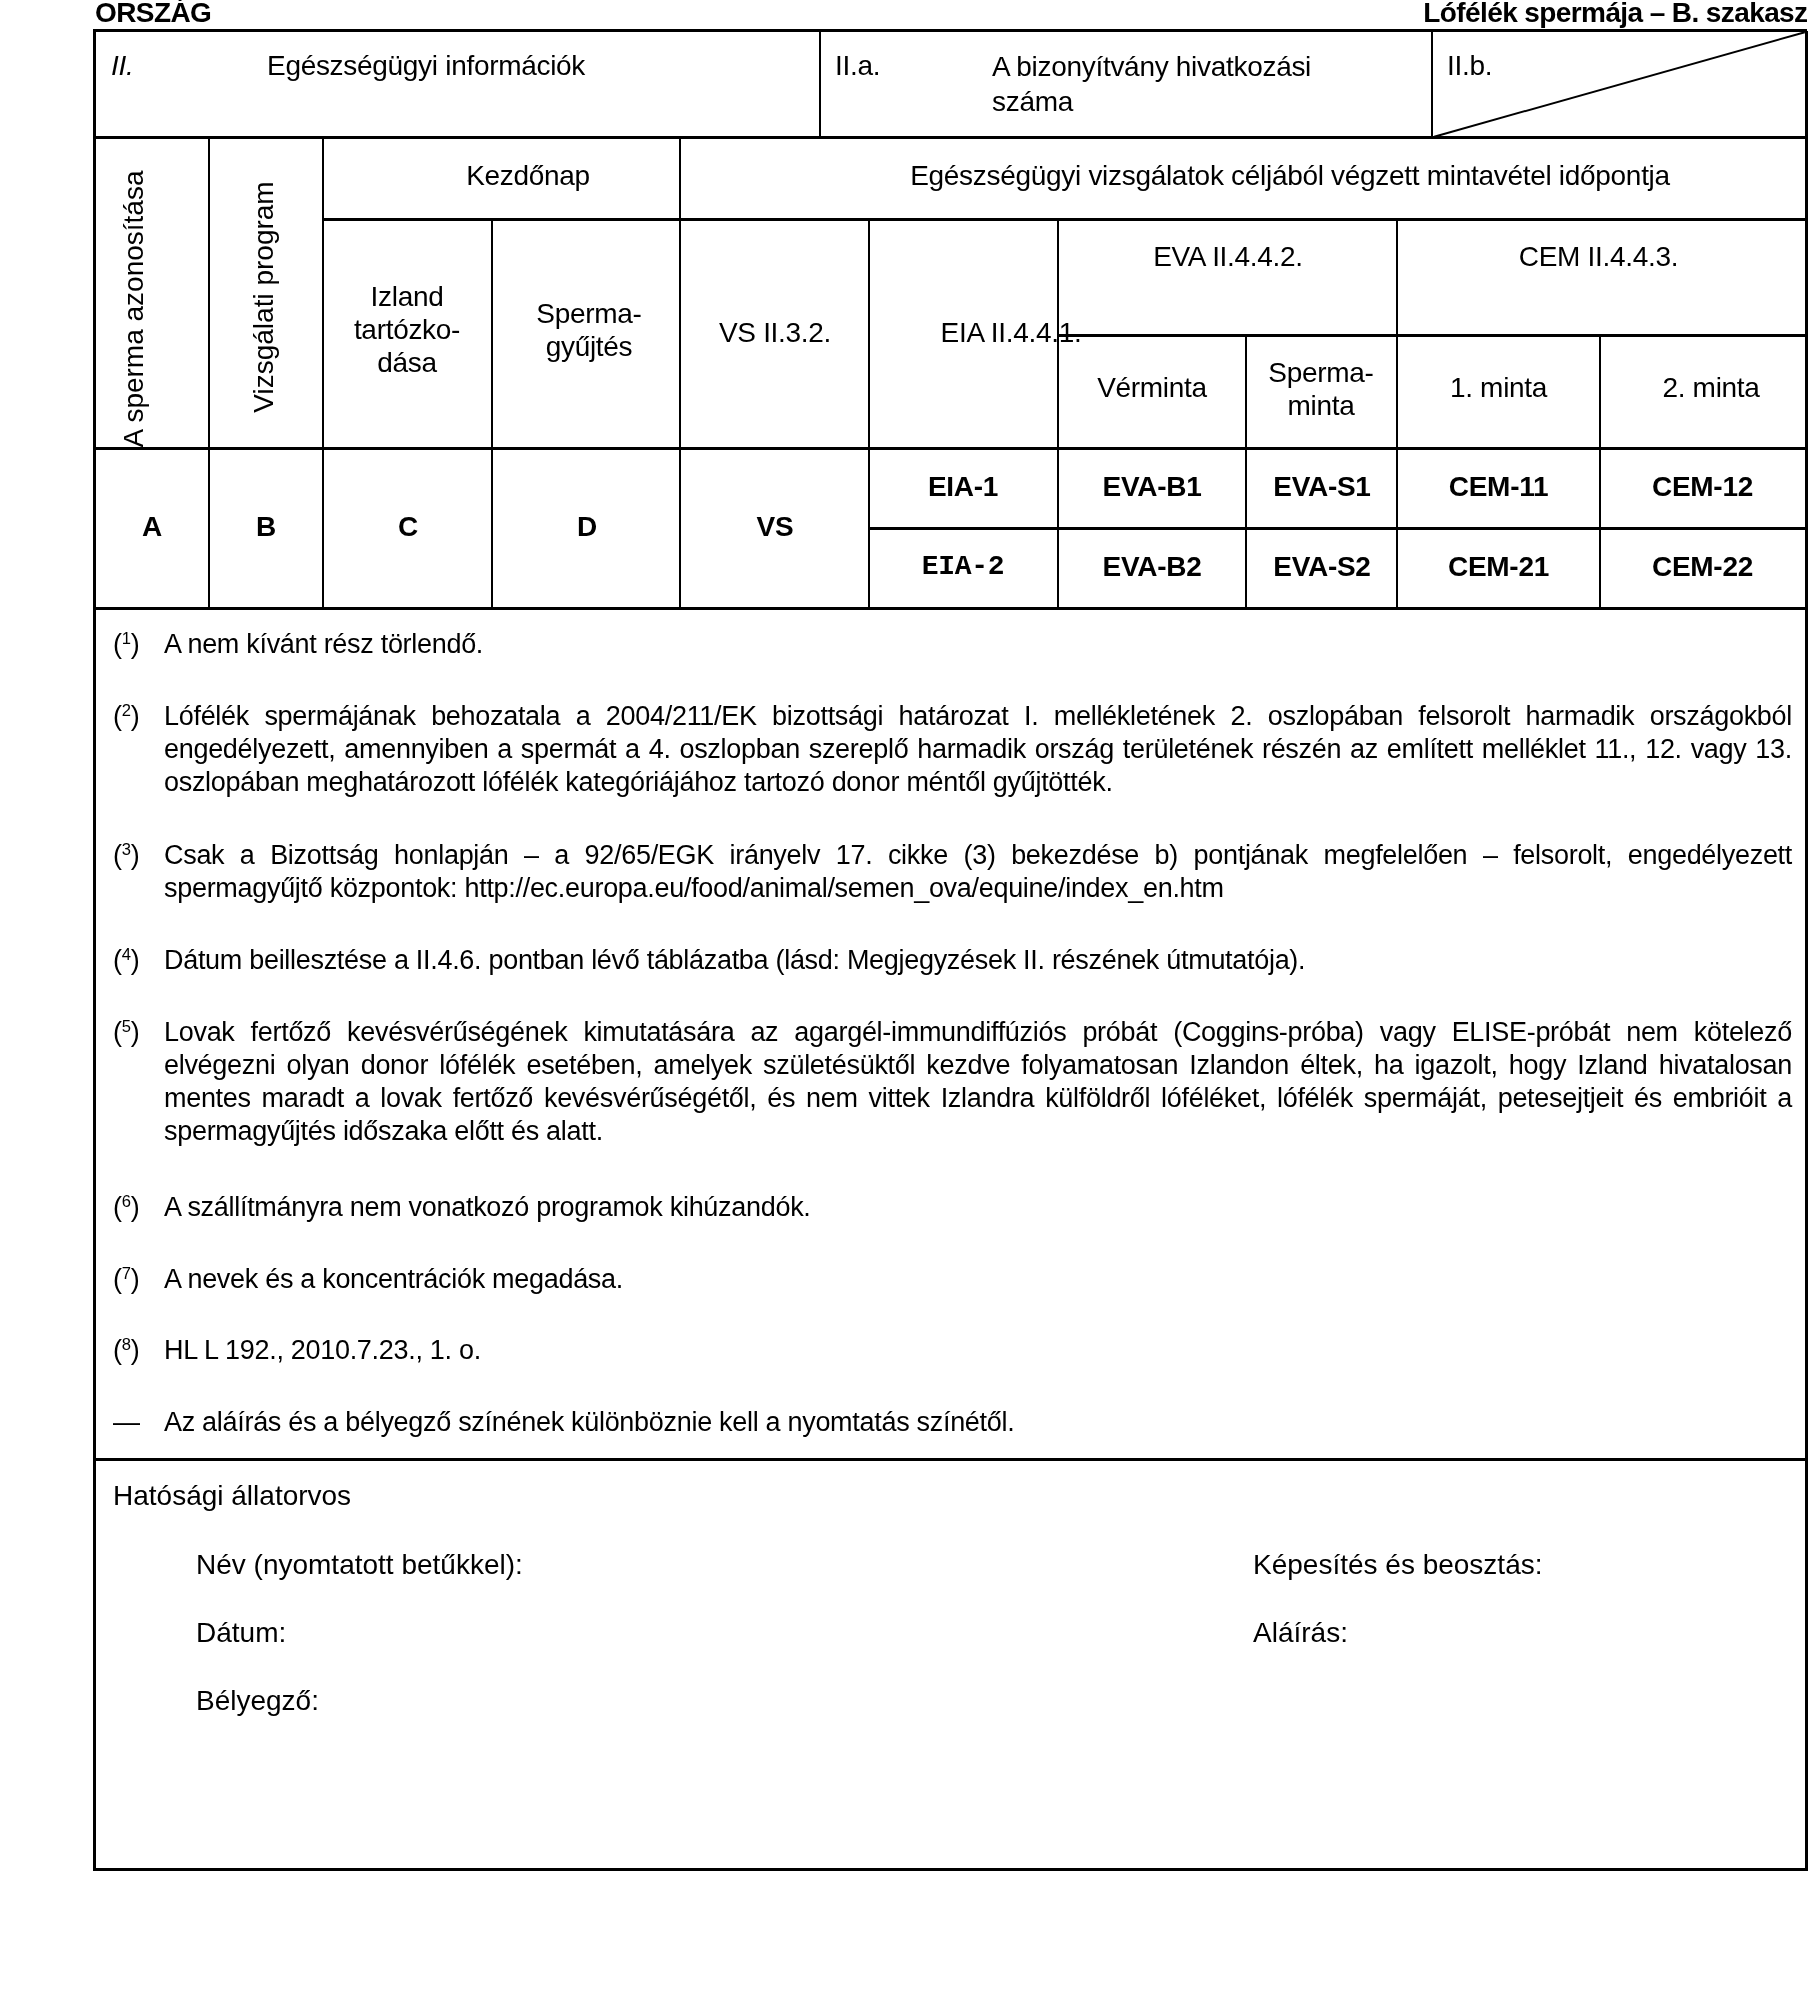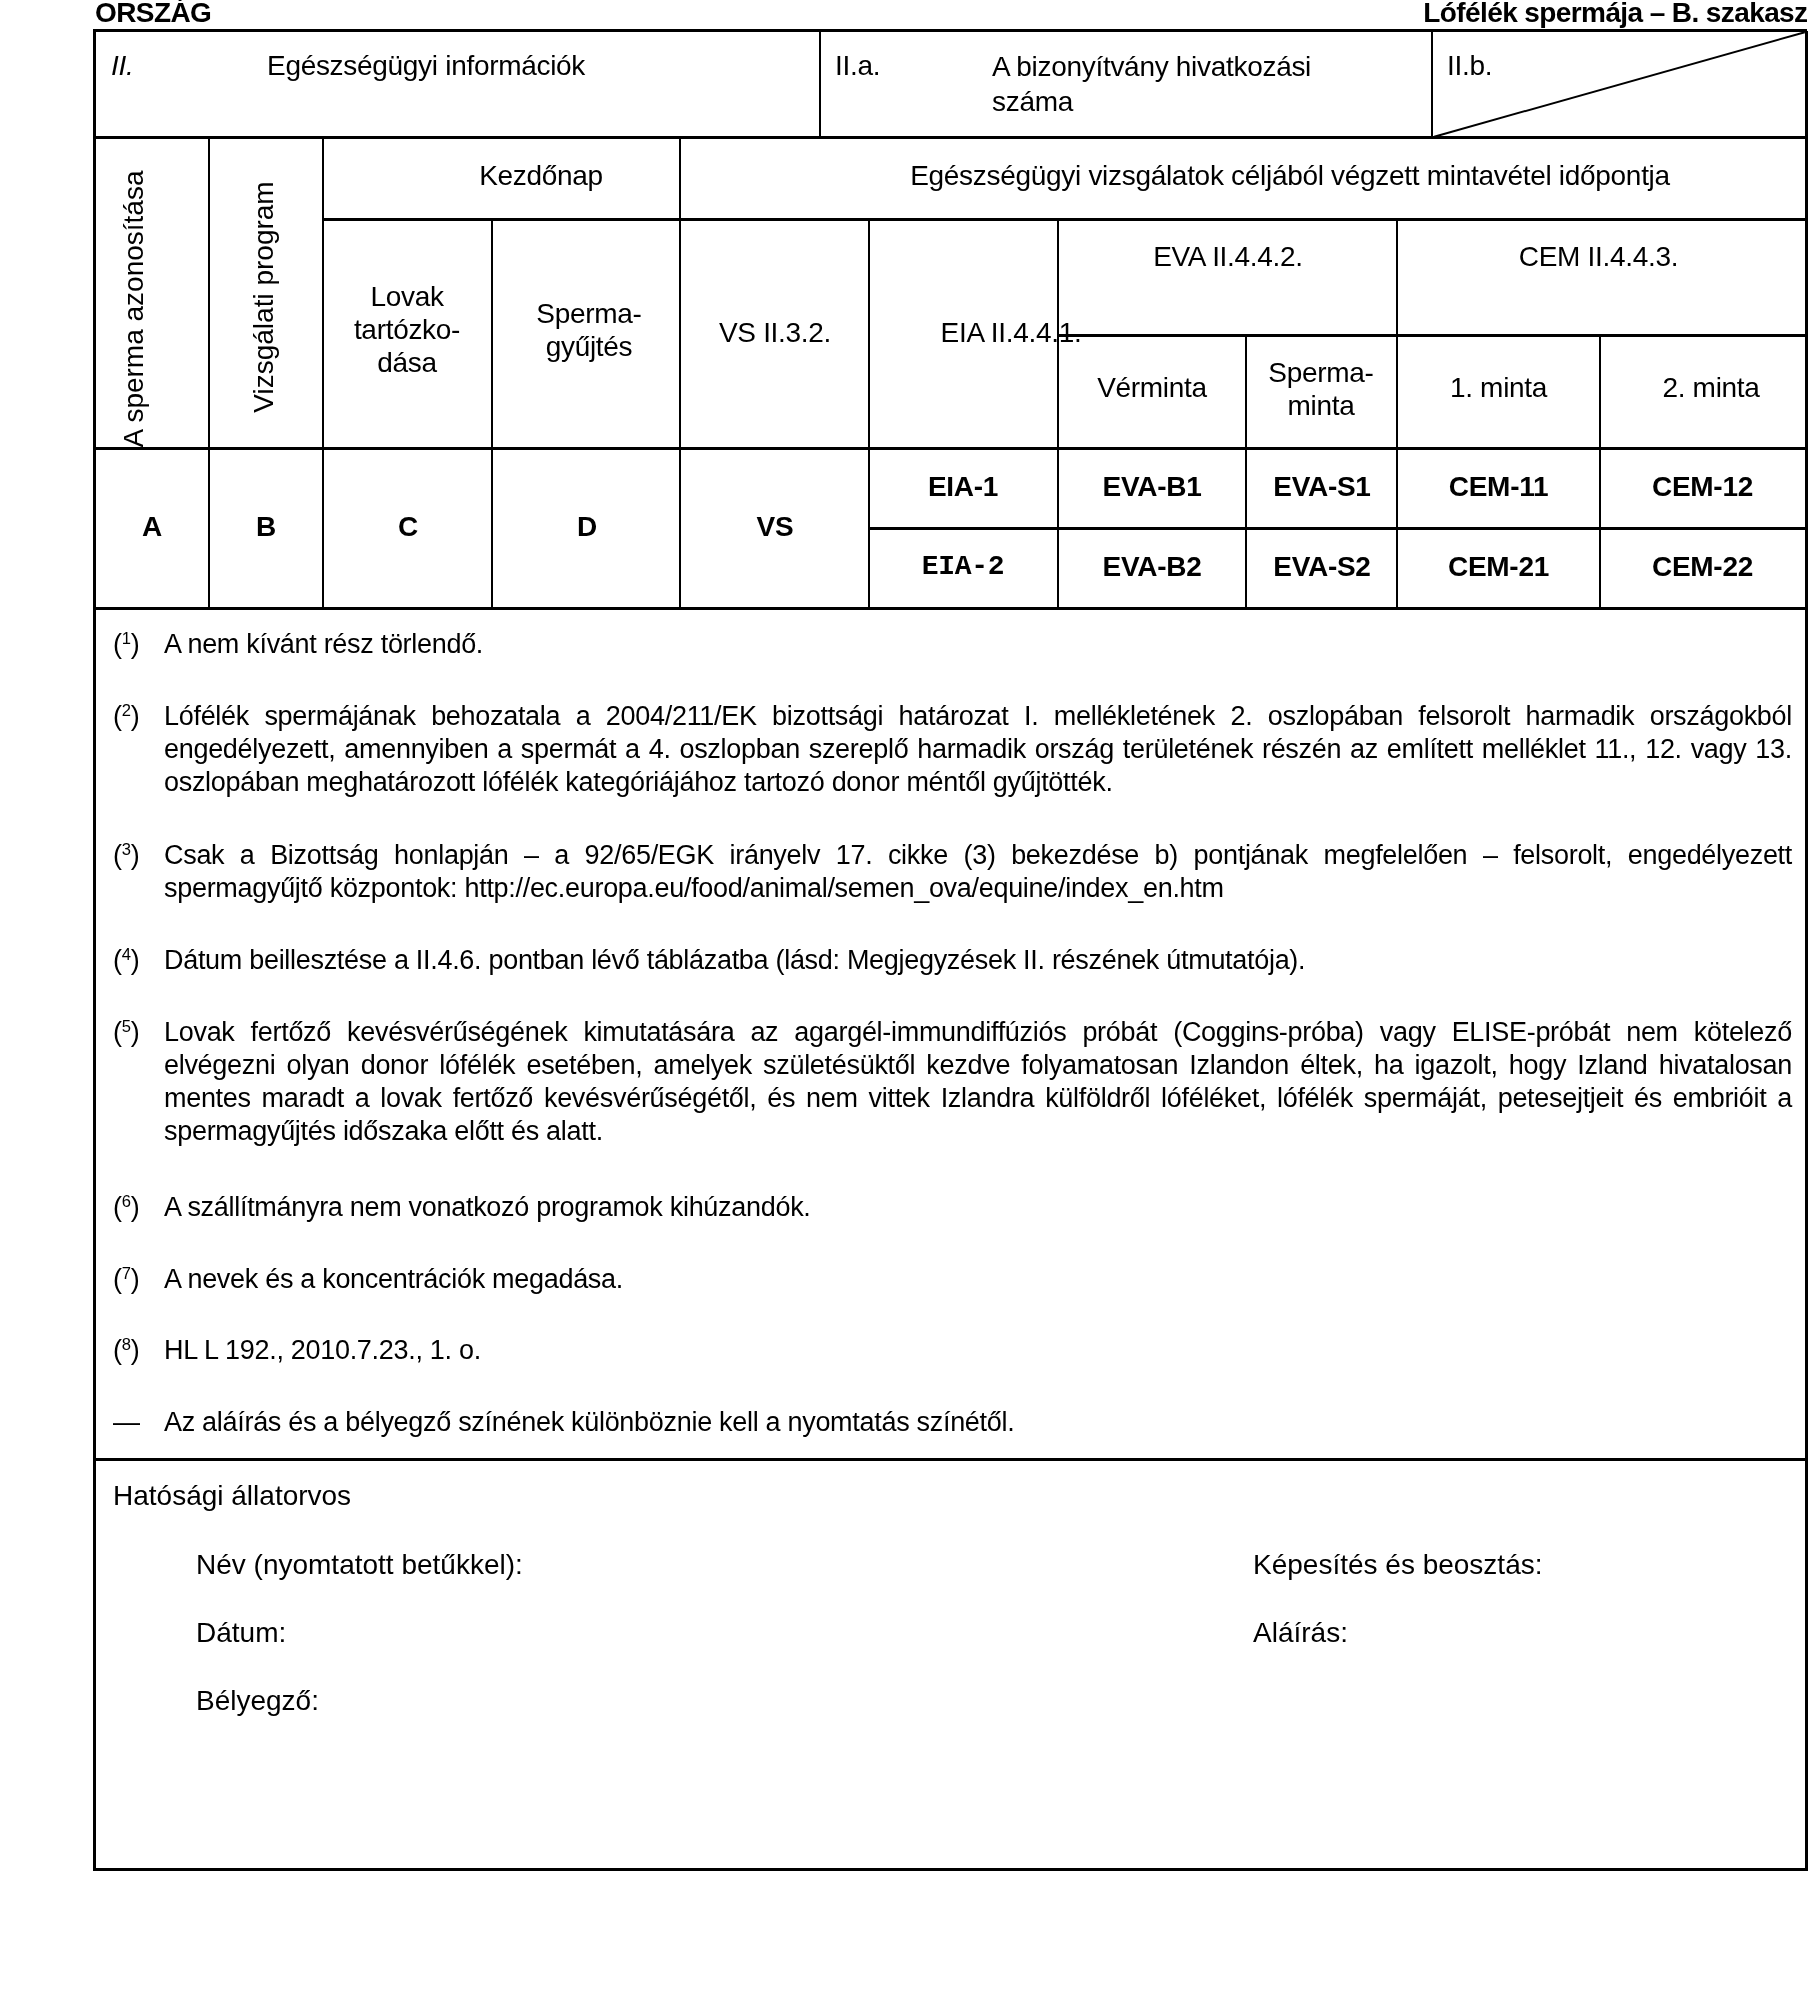--- a/index.html
+++ b/index.html
@@ -68,23 +68,23 @@
 <div class="t" style="left:111px; top:49px;font-style:italic;">II.</div>
 <div class="t" style="left:267px; top:49px;">Egészségügyi információk</div>
 <div class="t" style="left:835px; top:49px;">II.a.</div>
 <div class="t" style="left:992px; top:49px; width:397px; line-height:35px;">A bizonyítvány hivatkozási száma</div>
 <div class="t" style="left:1447px; top:49px;">II.b.</div>
 
 <div class="vert" style="left:-0.6px; top:274px; width:307px; height:70px;">A sperma azonosítása</div>
 <div class="vert" style="left:113px; top:278px; width:307px; height:38px;">Vizsgálati program</div>
 
 <div class="t c" style="left:323px; top:159px; width:170px;"></div>
-<div class="t c" style="left:323px; top:159px; width:410px;padding-left:13px;">Kezdőnap</div>
+<div class="t c" style="left:323px; top:159px; width:410px;">Kezdőnap</div>
 
-<div class="t c" style="left:333px; top:280px; width:148px; line-height:33px;">Lovak tartózko-dása</div>
+<div class="t c" style="left:333px; top:280px; width:148px; line-height:33px;">Izland tartózko-dása</div>
 <div class="t c" style="left:512px; top:297px; width:154px; line-height:33px;">Sperma-gyűjtés</div>
 
 <div class="t c" style="left:681px; top:159px; width:1126px;padding-left:46px;">Egészségügyi vizsgálatok céljából végzett mintavétel időpontja</div>
 
 <div class="t c" style="left:681px; top:316px; width:188px;">VS II.3.2.</div>
 <div class="t c" style="left:869px; top:316px; width:188px;padding-left:48px;">EIA II.4.4.1.</div>
 <div class="t c" style="left:1113px; top:239px; width:230px; line-height:35px;">EVA II.4.4.2.</div>
 <div class="t c" style="left:1058px; top:371px; width:188px;">Vérminta</div>
 <div class="t c" style="left:1254px; top:356px; width:134px; line-height:33px;">Sperma-minta</div>
 <div class="t c" style="left:1490px; top:239px; width:217px; line-height:35px;">CEM II.4.4.3.</div>

